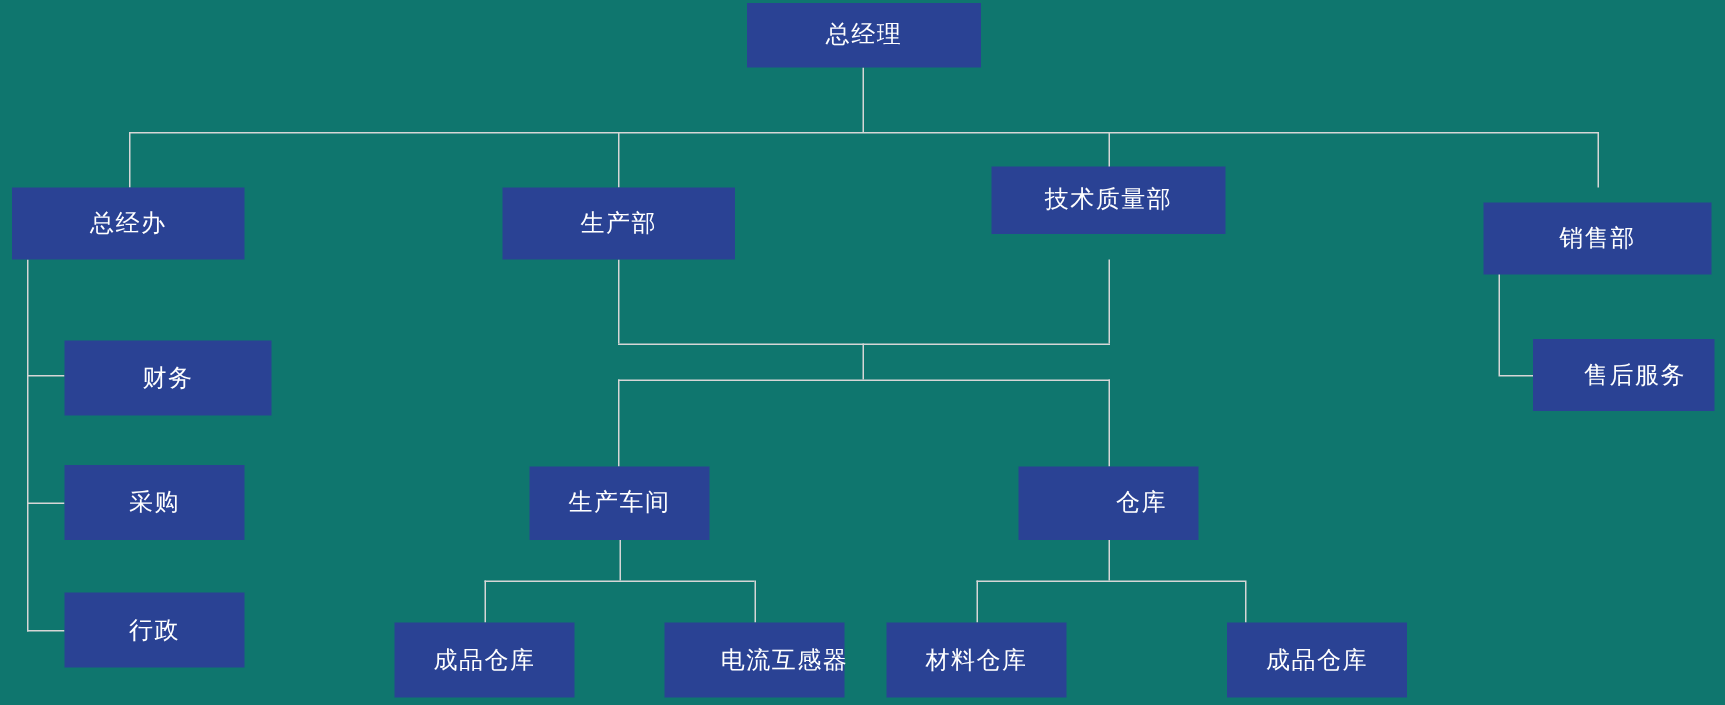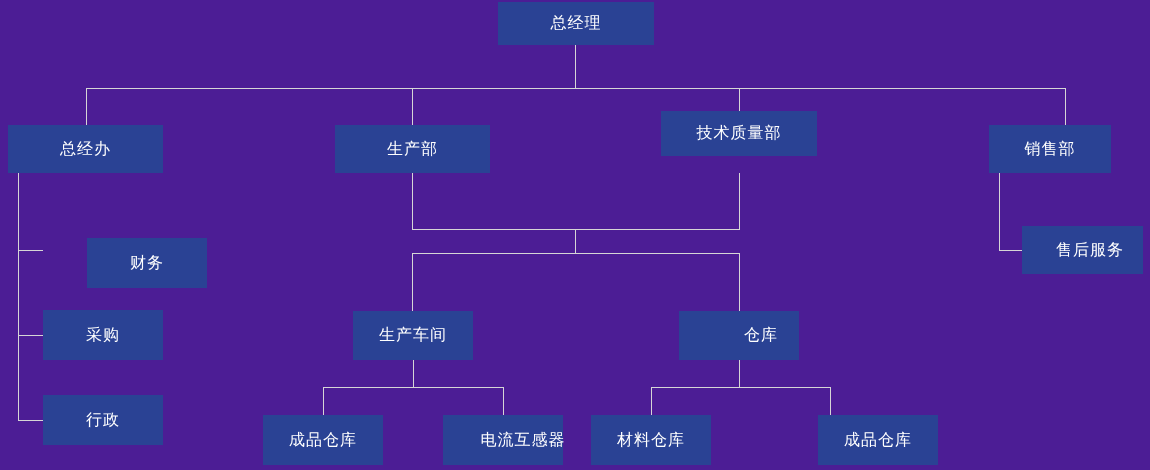--- a/index.html
+++ b/index.html
@@ -5,21 +5,21 @@
   html, body {
     margin: 0;
     padding: 0;
     background: #ffffff;
     font-family: "DejaVu Sans", "Liberation Sans", sans-serif;
   }
   .canvas {
     position: relative;
     width: 1150px;
     height: 470px;
-    background: #4c1d95;
+    background: #0f766e;
     overflow: hidden;
   }
   .node {
     position: absolute;
     background: var(--node-bg, #2a4294);
     color: var(--node-text, #ffffff);
     display: flex;
     align-items: center;
     justify-content: center;
     font-size: 16px;
@@ -69,23 +69,23 @@
   <div class="line" style="left:739px; top:360px; width:1px;   height:27px;"></div>
   <div class="line" style="left:651px; top:387px; width:179px; height:1px;"></div>
   <div class="line" style="left:651px; top:387px; width:1px;   height:28px;"></div>
   <div class="line" style="left:830px; top:387px; width:1px;   height:28px;"></div>
 
   <div class="node" style="left:498px; top:2px;   width:156px; height:43px;">总经理</div>
 
   <div class="node" style="left:8px;   top:125px; width:155px; height:48px;">总经办</div>
   <div class="node" style="left:335px; top:125px; width:155px; height:48px;">生产部</div>
   <div class="node" style="left:661px; top:111px; width:156px; height:45px;">技术质量部</div>
-  <div class="node" style="left:989px; top:125px; width:122px; height:48px;">销售部</div>
+  <div class="node" style="left:989px; top:135px; width:152px; height:48px;">销售部</div>
 
-  <div class="node" style="left:43px;  top:238px; width:120px; height:50px;margin-left:44px;">财务</div>
+  <div class="node" style="left:43px;  top:227px; width:138px; height:50px;">财务</div>
   <div class="node" style="left:43px;  top:310px; width:120px; height:50px;">采购</div>
   <div class="node" style="left:43px;  top:395px; width:120px; height:50px;">行政</div>
 
   <div class="node" style="left:1022px;top:226px; width:121px; height:48px;padding-left:15px;">售后服务</div>
 
   <div class="node" style="left:353px; top:311px; width:120px; height:49px;">生产车间</div>
   <div class="node" style="left:679px; top:311px; width:120px; height:49px;padding-left:44px;">仓库</div>
 
   <div class="node" style="left:263px; top:415px; width:120px; height:50px;">成品仓库</div>
   <div class="node" style="left:443px; top:415px; width:120px; height:50px;padding-left:40px;">电流互感器</div>

